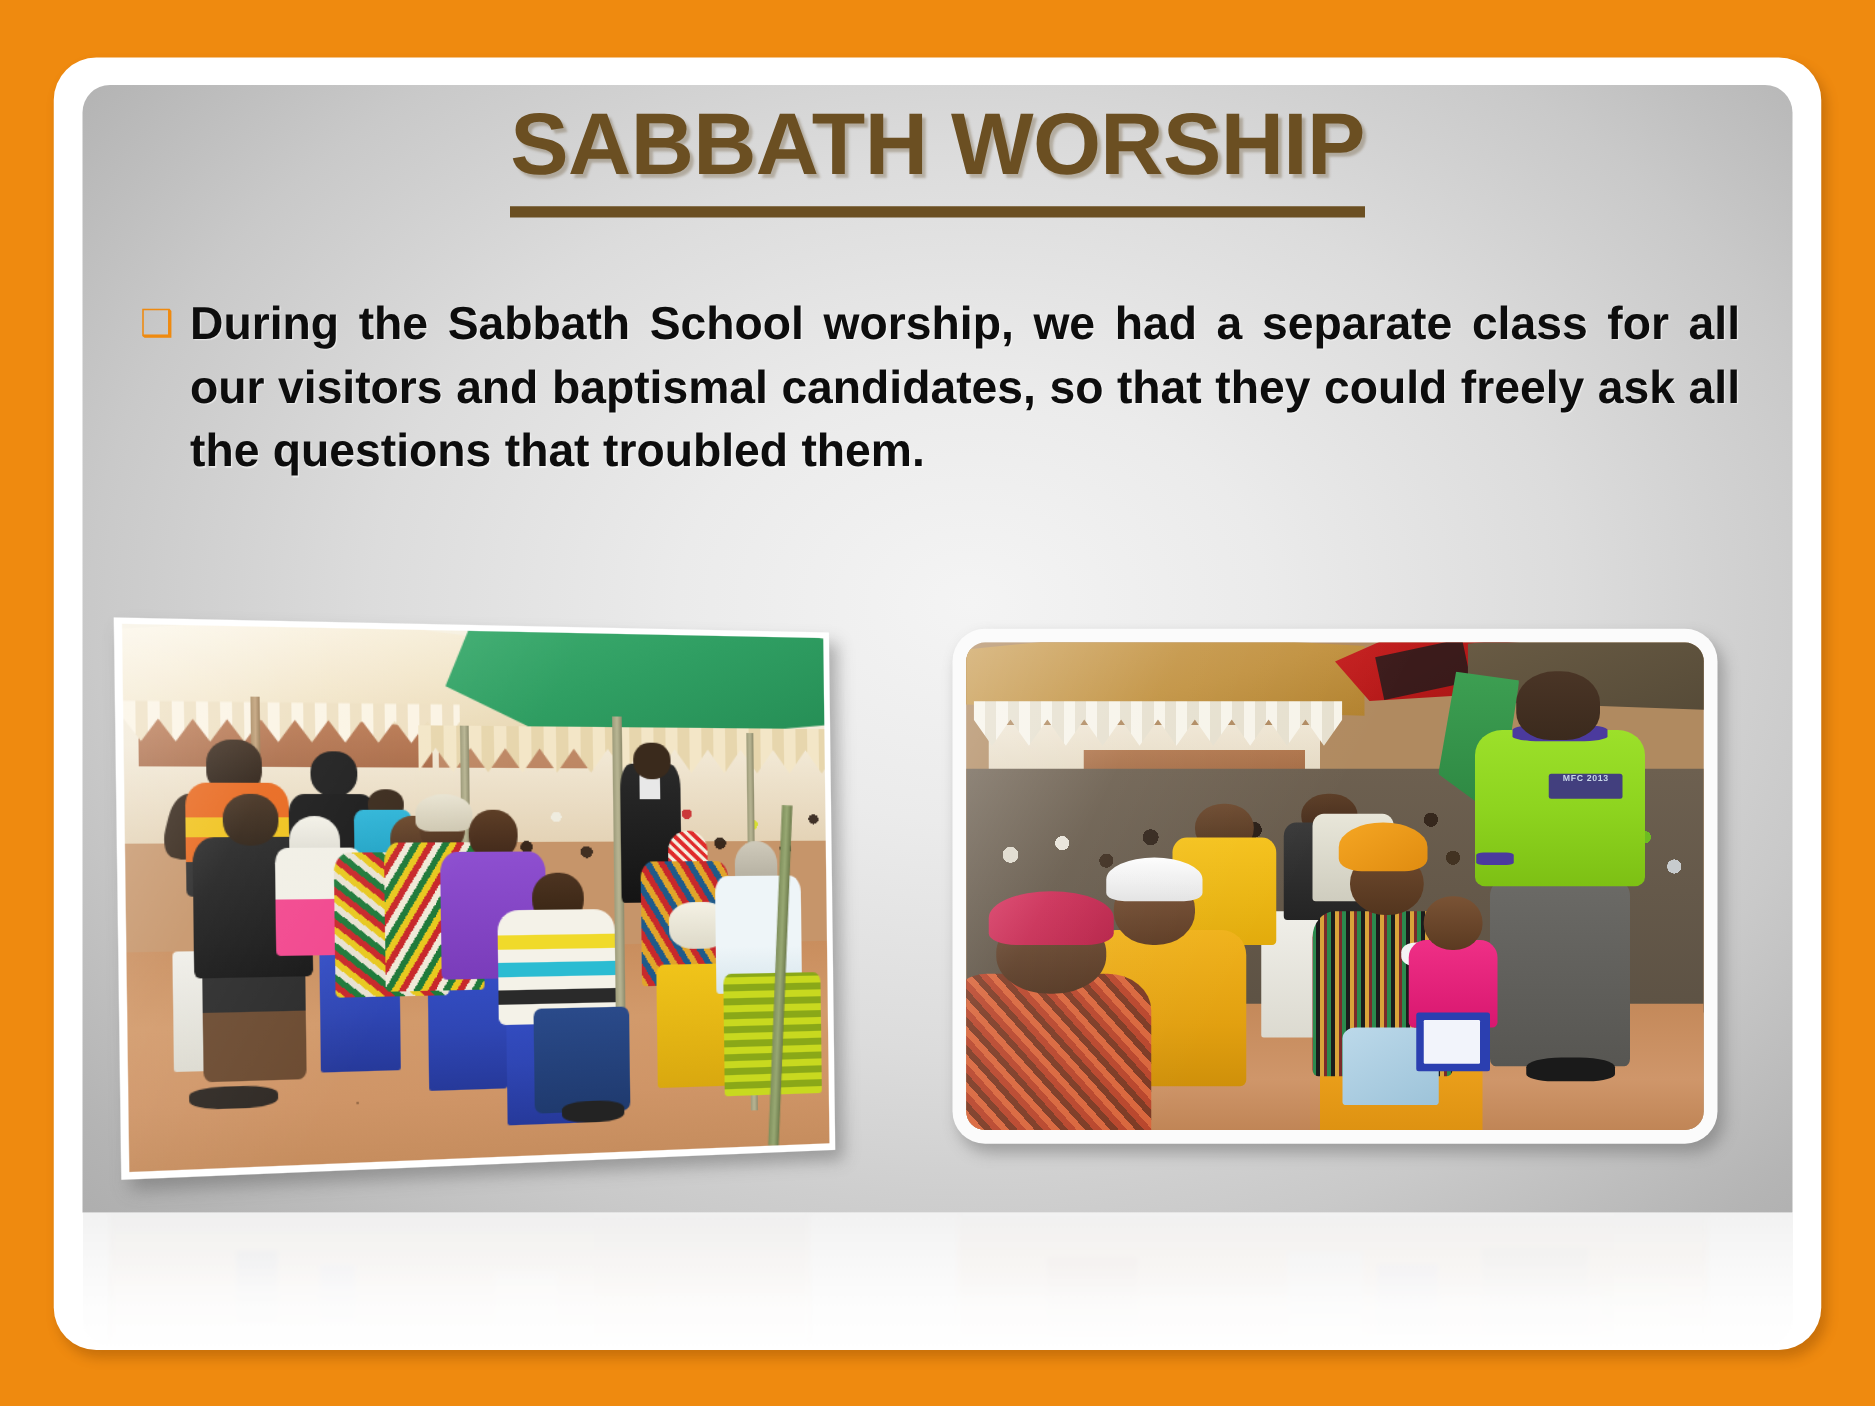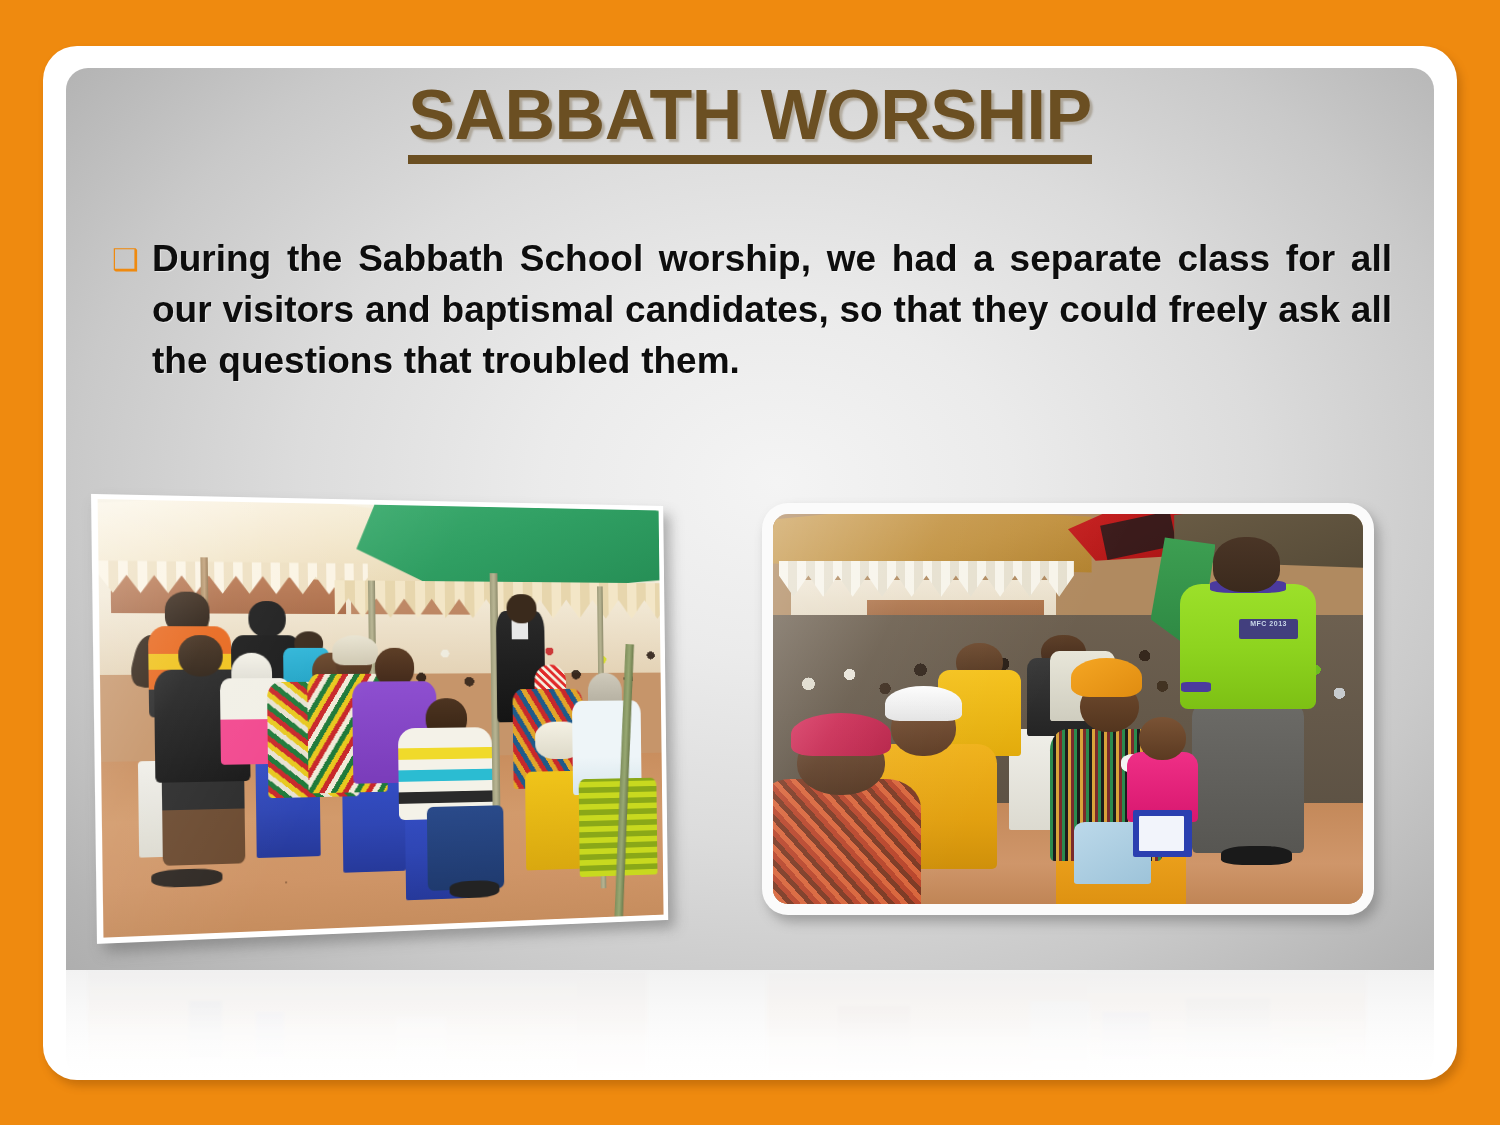--- a/index.html
+++ b/index.html
@@ -75,21 +75,21 @@
     text-align: center;
   }
   #slide-title {
     display: inline-block;
     font-size: 70px;
     font-weight: bold;
     letter-spacing: -0.5px;
     color: #6b4f22;
     text-decoration: none;
     text-shadow: 3px 3px 2px rgba(90,65,25,0.30);
-    padding-bottom: 3px;
+    padding-bottom: 13px;
     border-bottom: 9px solid #6b4f22;
     line-height: 1.06;
   }
 
   
   #body-block {
     position: absolute;
     left: 112px;
     top: 233px;
     width: 1280px;

